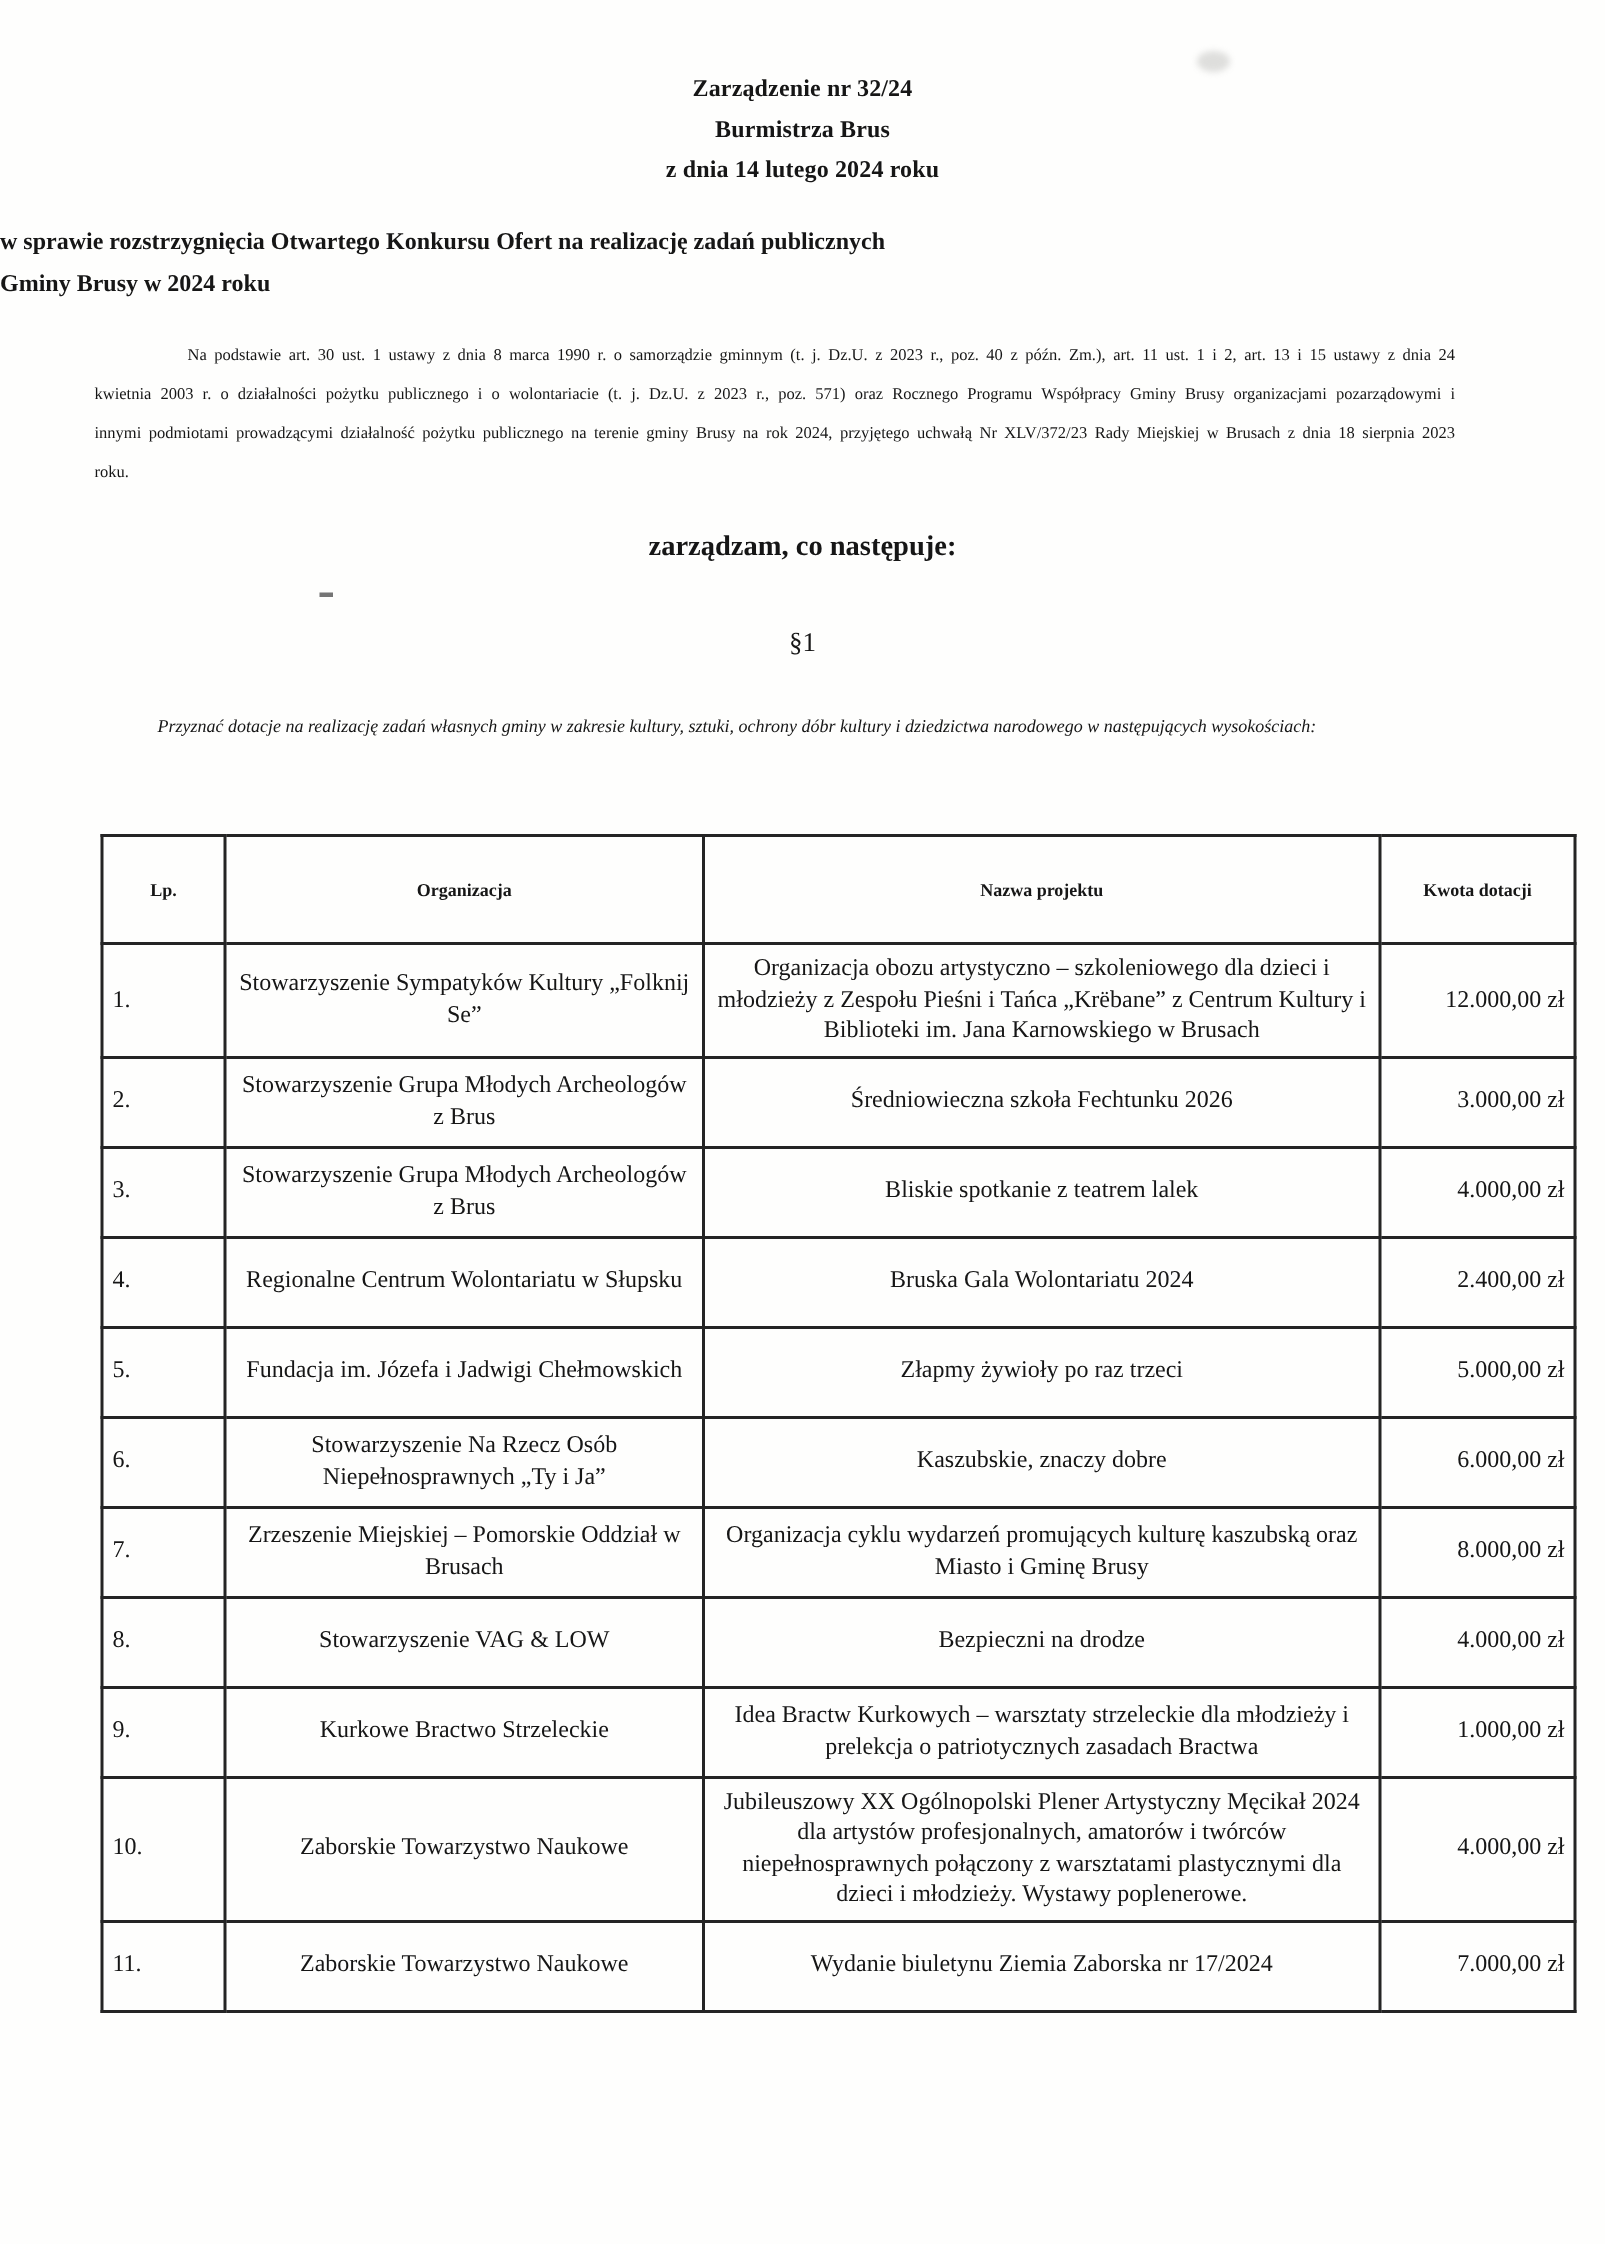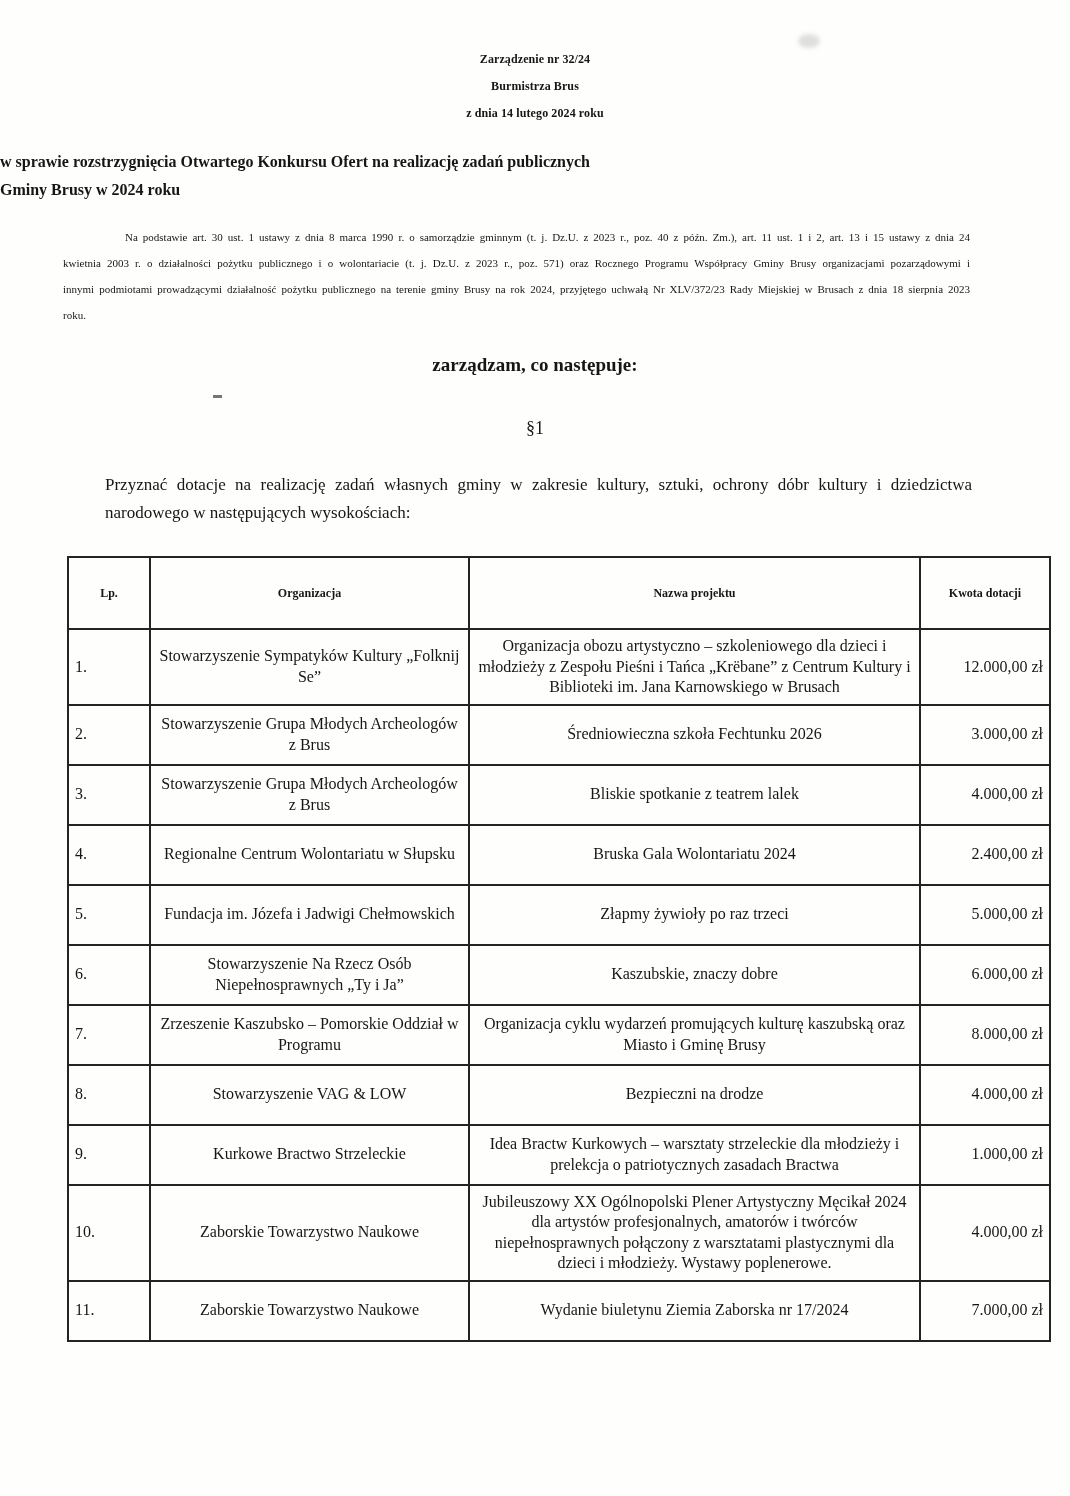--- a/index.html
+++ b/index.html
@@ -34,21 +34,21 @@
     left: 213px;
     width: 9px;
     height: 3px;
     background: #3a3a3a;
     opacity: .7;
   }
   .title-block {
     margin-top: 46px;
     text-align: center;
     font-weight: bold;
-    font-size: 12px;
+    font-size: 16px;
     line-height: 27px;
     letter-spacing: .1px;
   }
   .subject-block {
     margin-top: 21px;
     text-align: left;
     font-weight: bold;
     font-size: 16px;
     line-height: 28px;
   }
@@ -67,22 +67,23 @@
     font-size: 19px;
   }
   .section-mark {
     margin-top: 42px;
     text-align: center;
     font-size: 18px;
   }
   .section-text {
     margin: 32px 98px 0 105px;
     text-align: justify;
-    font-size: 17px;
+    font-size: 12px;
     line-height: 27.5px;
+    font-style: italic;
   }
   .grants-table {
     position: absolute;
     left: 67px;
     top: 556px;
     width: 946px;
     border-collapse: collapse;
     table-layout: fixed;
     font-size: 16px;
   }
@@ -175,21 +176,21 @@
           <td class="col-amount">5.000,00 zł</td>
         </tr>
         <tr>
           <td class="col-lp">6.</td>
           <td class="col-org">Stowarzyszenie Na Rzecz Osób Niepełnosprawnych „Ty i Ja”</td>
           <td class="col-project">Kaszubskie, znaczy dobre</td>
           <td class="col-amount">6.000,00 zł</td>
         </tr>
         <tr>
           <td class="col-lp">7.</td>
-          <td class="col-org">Zrzeszenie Kaszubsko – Pomorskie Oddział w Programu</td>
+          <td class="col-org">Zrzeszenie Miejskiej – Pomorskie Oddział w Brusach</td>
           <td class="col-project">Organizacja cyklu wydarzeń promujących kulturę kaszubską oraz Miasto i Gminę Brusy</td>
           <td class="col-amount">8.000,00 zł</td>
         </tr>
         <tr>
           <td class="col-lp">8.</td>
           <td class="col-org">Stowarzyszenie VAG &amp; LOW</td>
           <td class="col-project">Bezpieczni na drodze</td>
           <td class="col-amount">4.000,00 zł</td>
         </tr>
         <tr>

